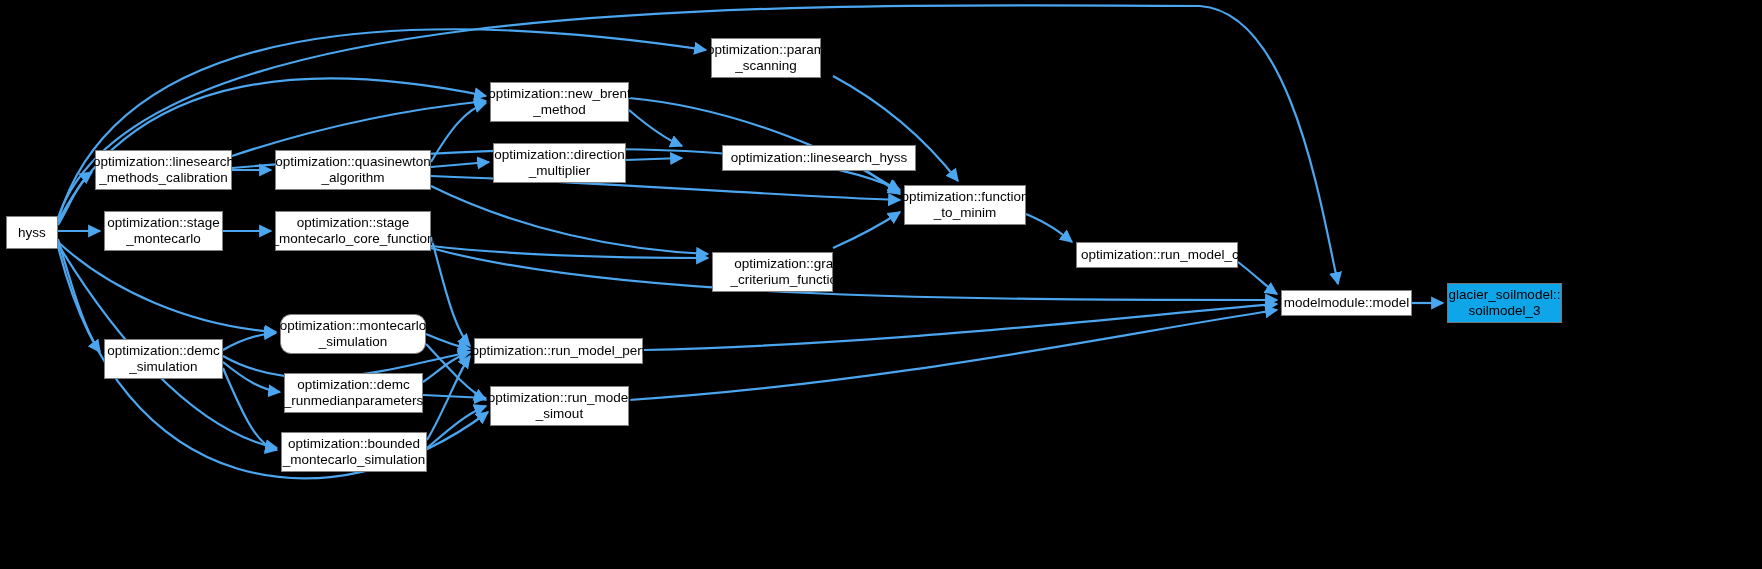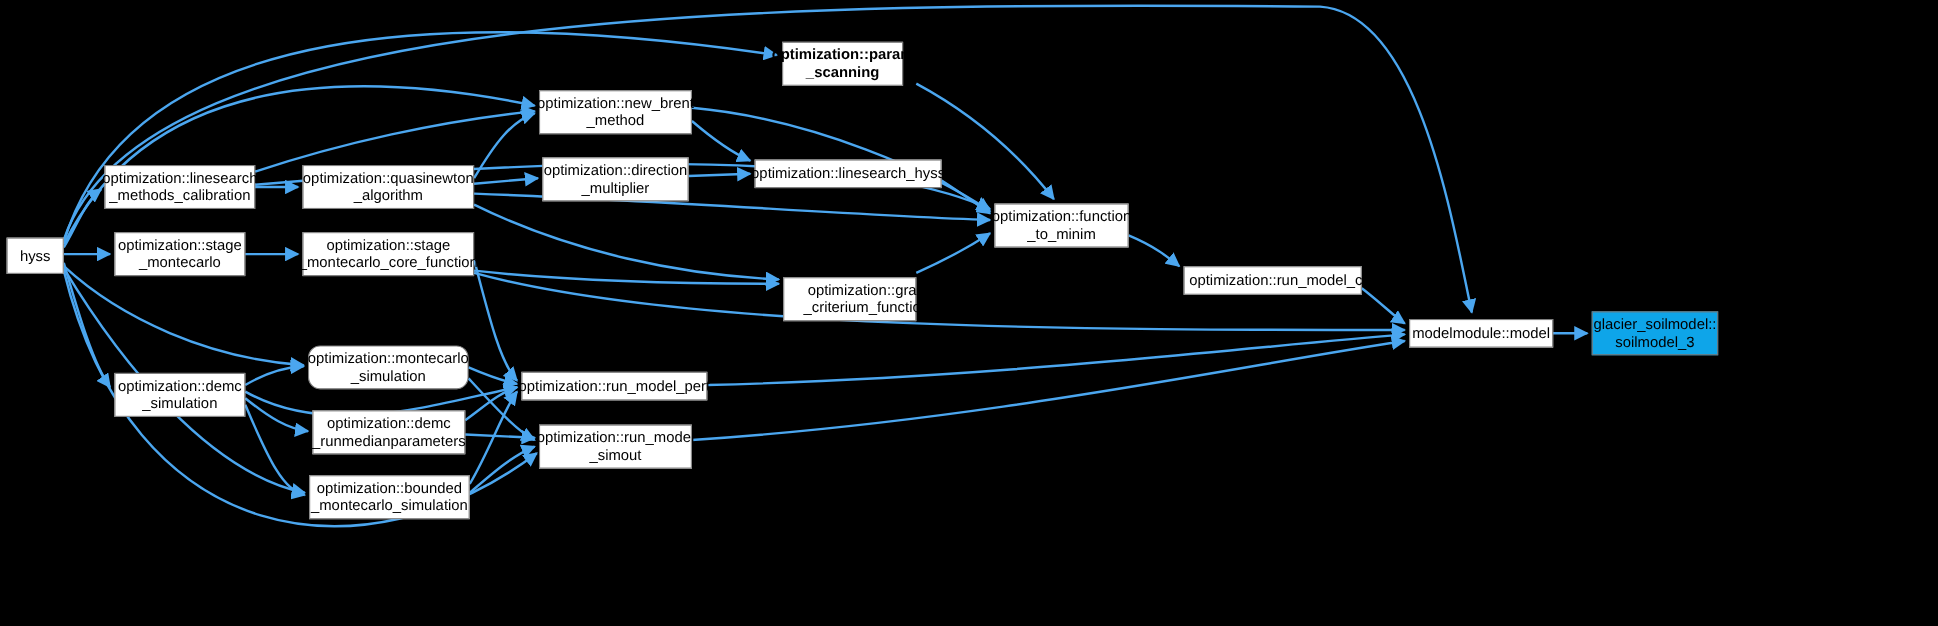--- a/index.html
+++ b/index.html
@@ -120,23 +120,23 @@
 _runmedianparameters</span></div>
       <div class="node" style="left: 281px; top: 432px; width: 146px; height: 40px;"><span class="label">optimization::bounded
 _montecarlo_simulation</span></div>
       <div class="node" style="left: 490px; top: 82px; width: 139px; height: 40px;"><span class="label">optimization::new_brent
 _method</span></div>
       <div class="node" style="left: 493px; top: 143px; width: 133px; height: 40px;"><span class="label">optimization::direction
 _multiplier</span></div>
       <div class="node" style="left: 474px; top: 338px; width: 169px; height: 26px;"><span class="label">optimization::run_model_pert</span></div>
       <div class="node" style="left: 490px; top: 386px; width: 139px; height: 40px;"><span class="label">optimization::run_model
 _simout</span></div>
-      <div class="node" style="left: 711px; top: 38px; width: 110px; height: 40px; font-weight: bold;"><span class="label">optimization::param
+      <div class="node" style="left: 711px; top: 38px; width: 110px; height: 40px;"><span class="label">optimization::param
 _scanning</span></div>
-      <div class="node" style="left: 686px; top: 145px; width: 170px; height: 26px;"><span class="label">optimization::linesearch_hyss</span></div>
+      <div class="node" style="left: 722px; top: 145px; width: 194px; height: 26px;"><span class="label">optimization::linesearch_hyss</span></div>
       <div class="node" style="left: 712px; top: 252px; width: 121px; height: 40px; padding-left: 30px;"><span class="label">optimization::grad
 _criterium_function</span></div>
       <div class="node" style="left: 904px; top: 185px; width: 122px; height: 40px;"><span class="label">optimization::function
 _to_minim</span></div>
       <div class="node" style="left: 1076px; top: 242px; width: 162px; height: 26px; padding-left: 17px;"><span class="label">optimization::run_model_crit</span></div>
       <div class="node" style="left: 1281px; top: 290px; width: 131px; height: 26px;"><span class="label">modelmodule::model</span></div>
       <div class="node gray" style="left: 1447px; top: 283px; width: 115px; height: 40px;"><span class="label">glacier_soilmodel::
 soilmodel_3</span></div>
     </div>
 </div>

